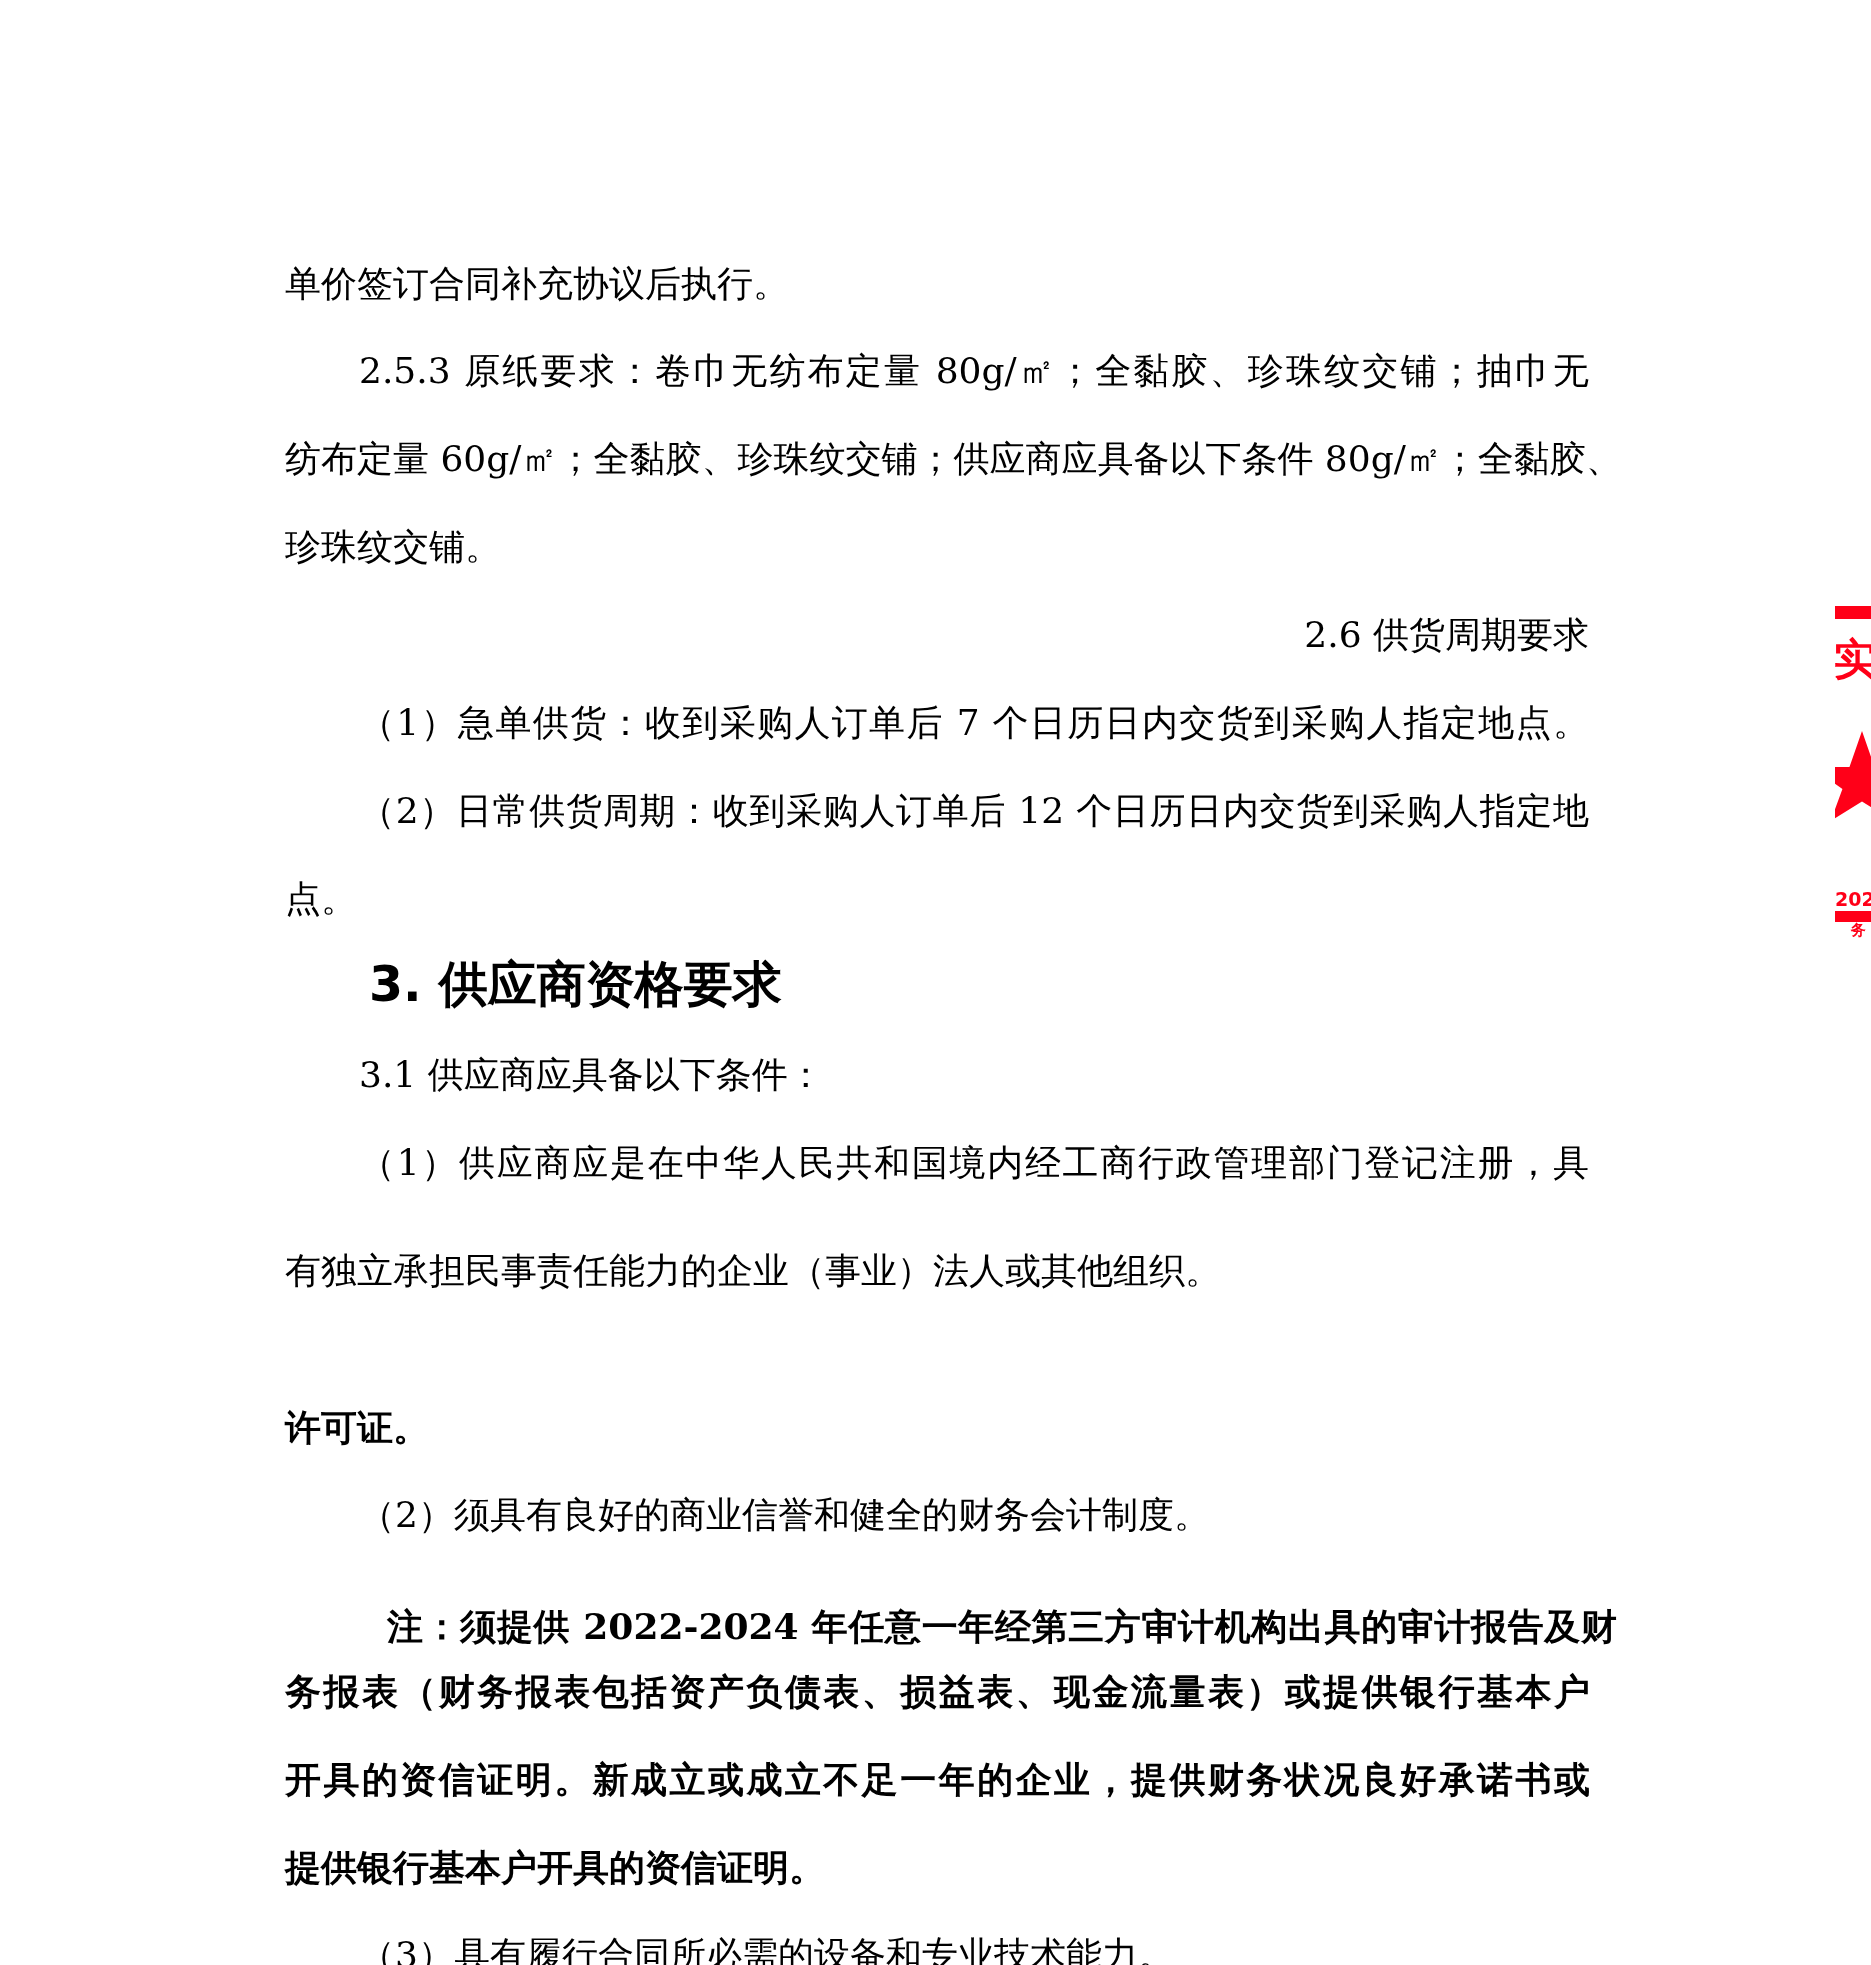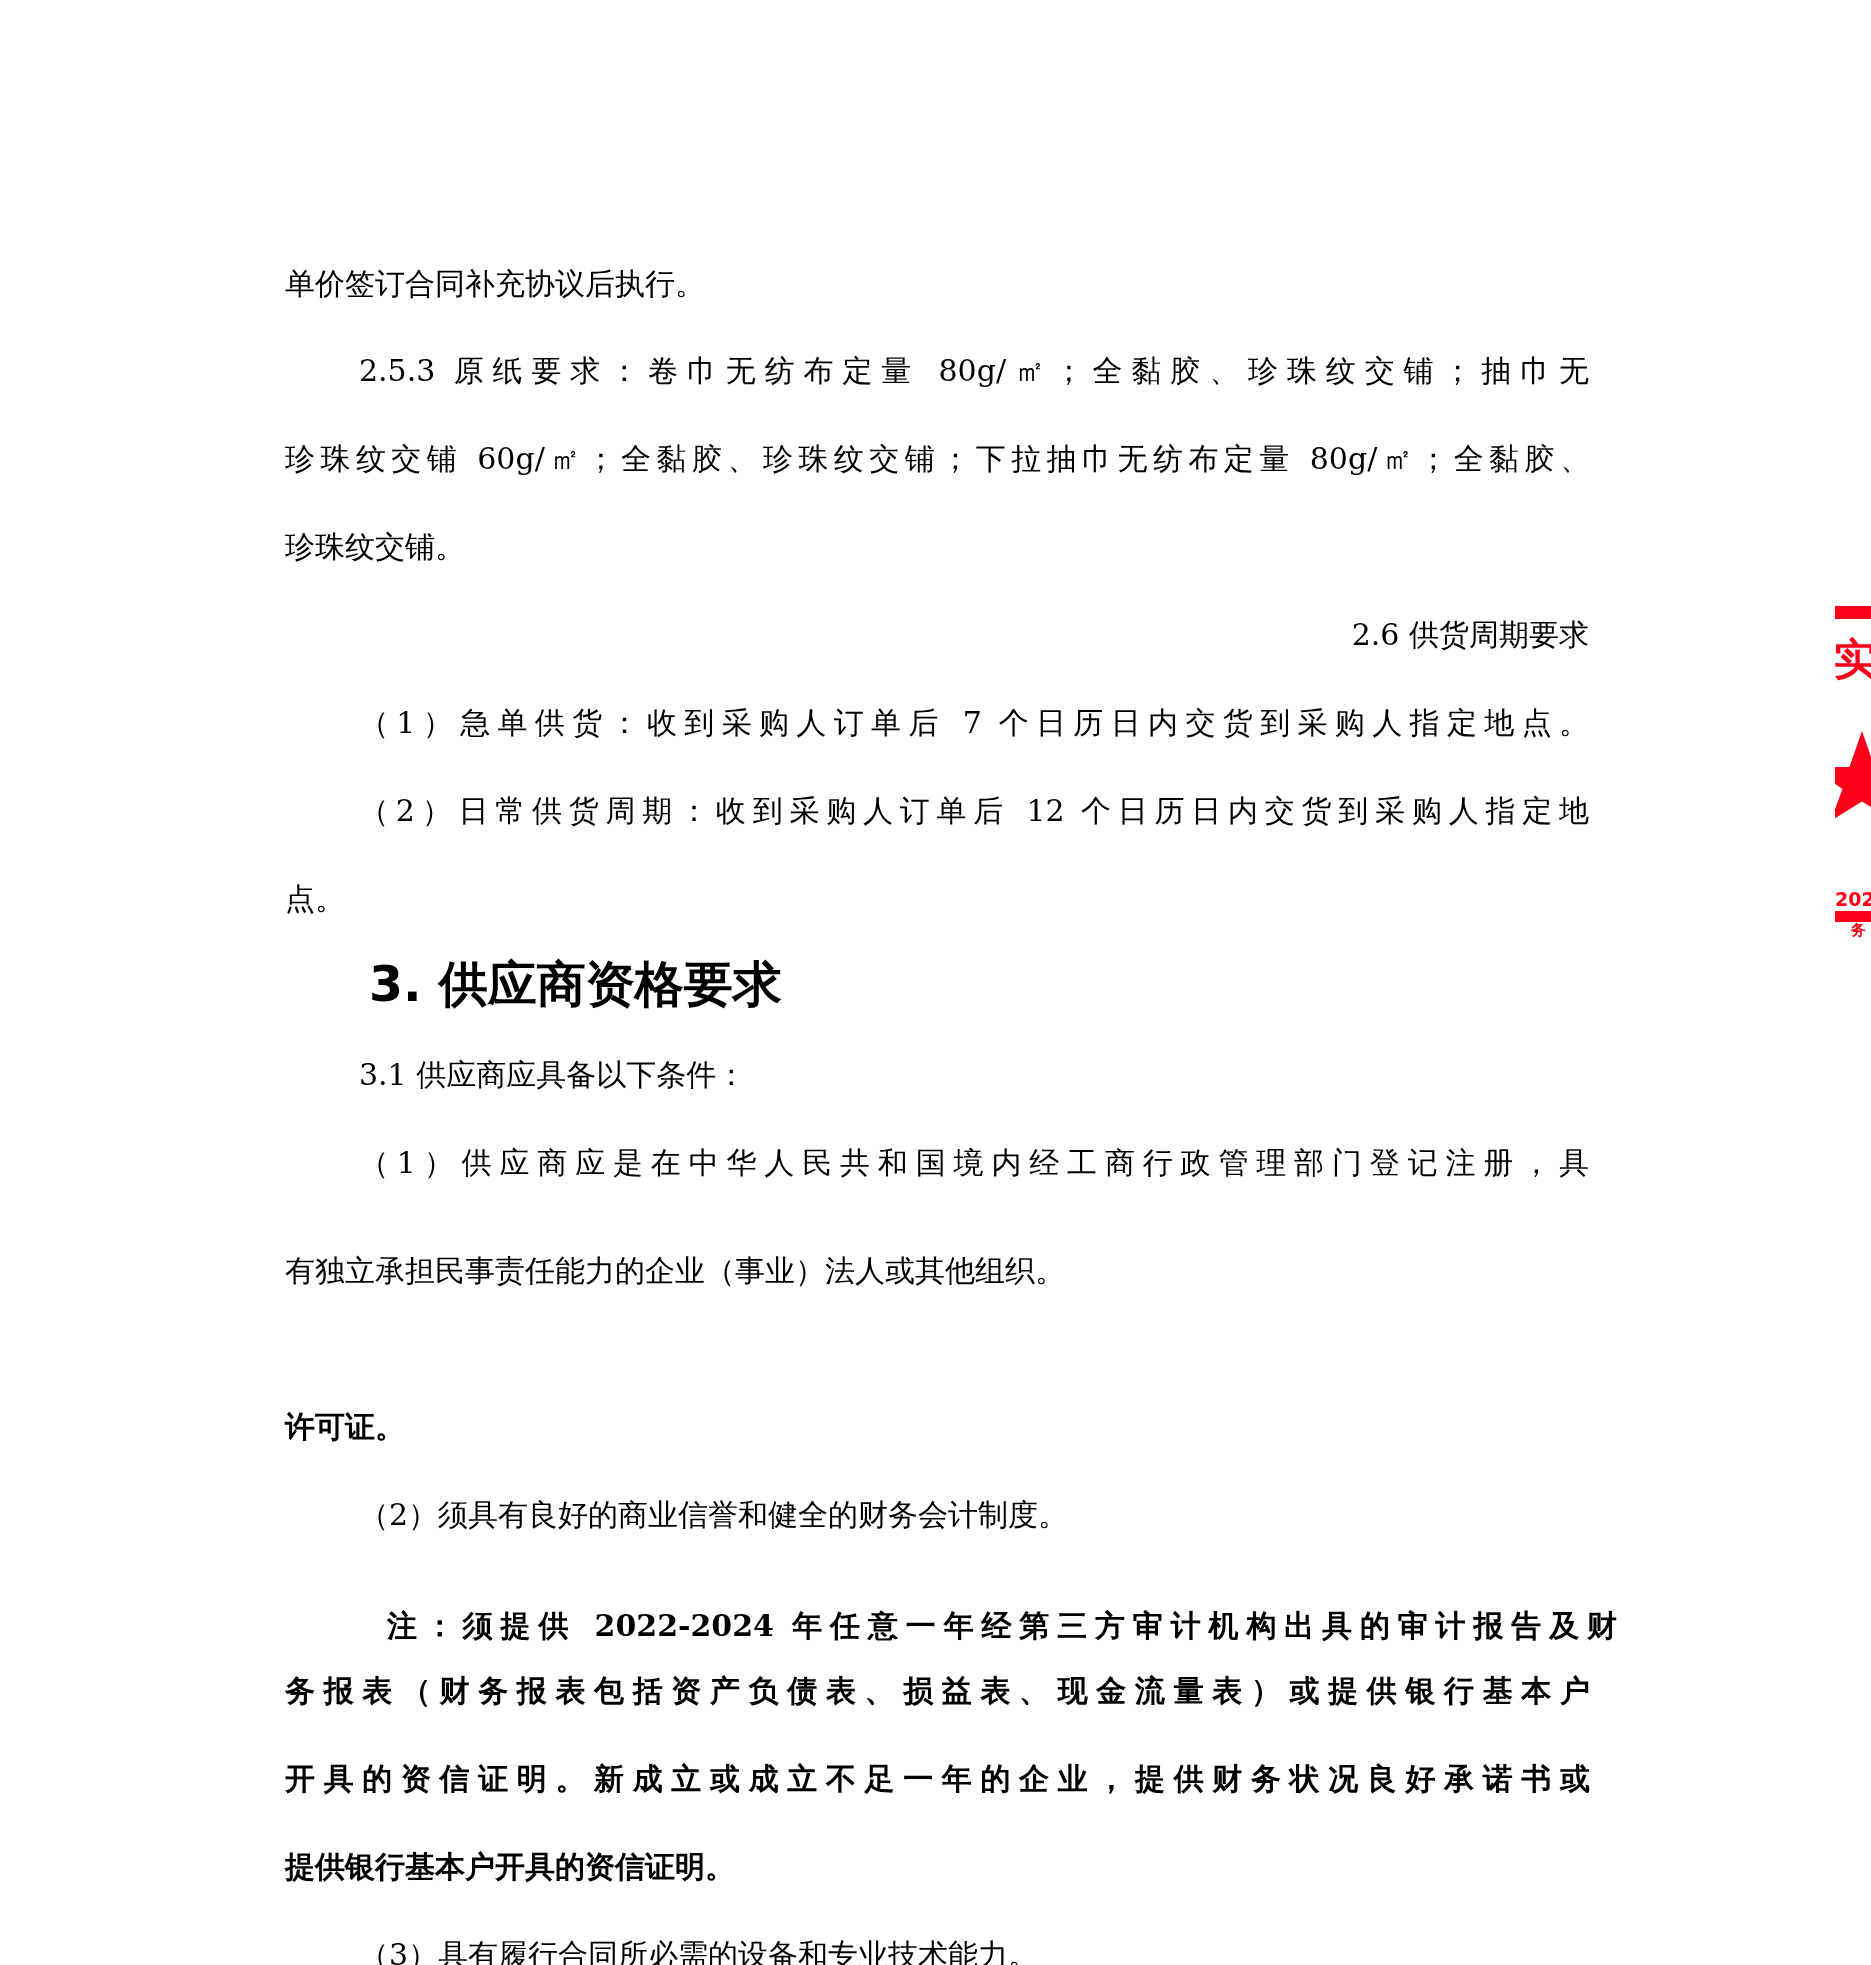--- a/index.html
+++ b/index.html
@@ -22,21 +22,21 @@
     width: 1872px;
     height: 2647px;
     background: #ffffff;
   }
   .line {
     position: absolute;
     left: 285px;
     width: 1305px;
     height: 88px;
     line-height: 88px;
-    font-size: 30px;
+    font-size: 36px;
     white-space: nowrap;
     overflow: visible;
   }
   .indent { left: 359px; width: 1230px; }
   .bold { font-weight: bold; }
   .heading {
     font-family: "DejaVu Sans", "Liberation Sans", sans-serif;
     font-weight: bold;
     font-size: 49px;
     left: 369px;
@@ -105,21 +105,21 @@
     white-space: nowrap;
   }
 </style>
 </head>
 <body>
 
 <div class="page">
 
   <div class="line" style="top:240px;">单价签订合同补充协议后执行。</div>
   <div class="line indent justify" style="top:327px;">2.5.3 原纸要求：卷巾无纺布定量 80g/㎡；全黏胶、珍珠纹交铺；抽巾无</div>
-  <div class="line justify" style="top:415px;">珍珠纹交铺 60g/㎡；全黏胶、珍珠纹交铺；下拉抽巾无纺布定量 80g/㎡；全黏胶、</div>
+  <div class="line justify" style="top:415px;">纺布定量 60g/㎡；全黏胶、珍珠纹交铺；供应商应具备以下条件 80g/㎡；全黏胶、</div>
   <div class="line" style="top:503px;">珍珠纹交铺。</div>
   <div class="line indent" style="top:591px;text-align:right;">2.6 供货周期要求</div>
   <div class="line indent justify" style="top:679px;">（1）急单供货：收到采购人订单后 7 个日历日内交货到采购人指定地点。</div>
   <div class="line indent justify" style="top:767px;">（2）日常供货周期：收到采购人订单后 12 个日历日内交货到采购人指定地</div>
   <div class="line" style="top:855px;">点。</div>
 
   <div class="line heading" style="top:941px;">3. 供应商资格要求</div>
 
   <div class="line indent" style="top:1031px;">3.1 供应商应具备以下条件：</div>
   <div class="line indent justify" style="top:1119px;">（1）供应商应是在中华人民共和国境内经工商行政管理部门登记注册，具</div>

